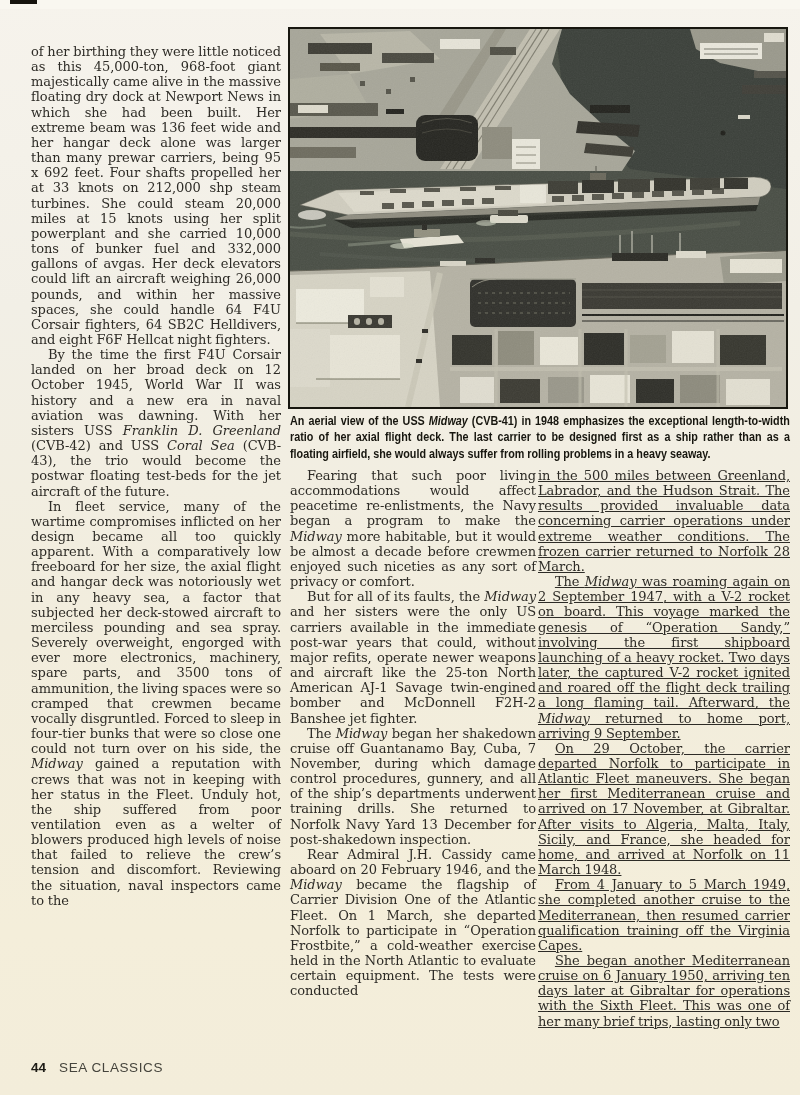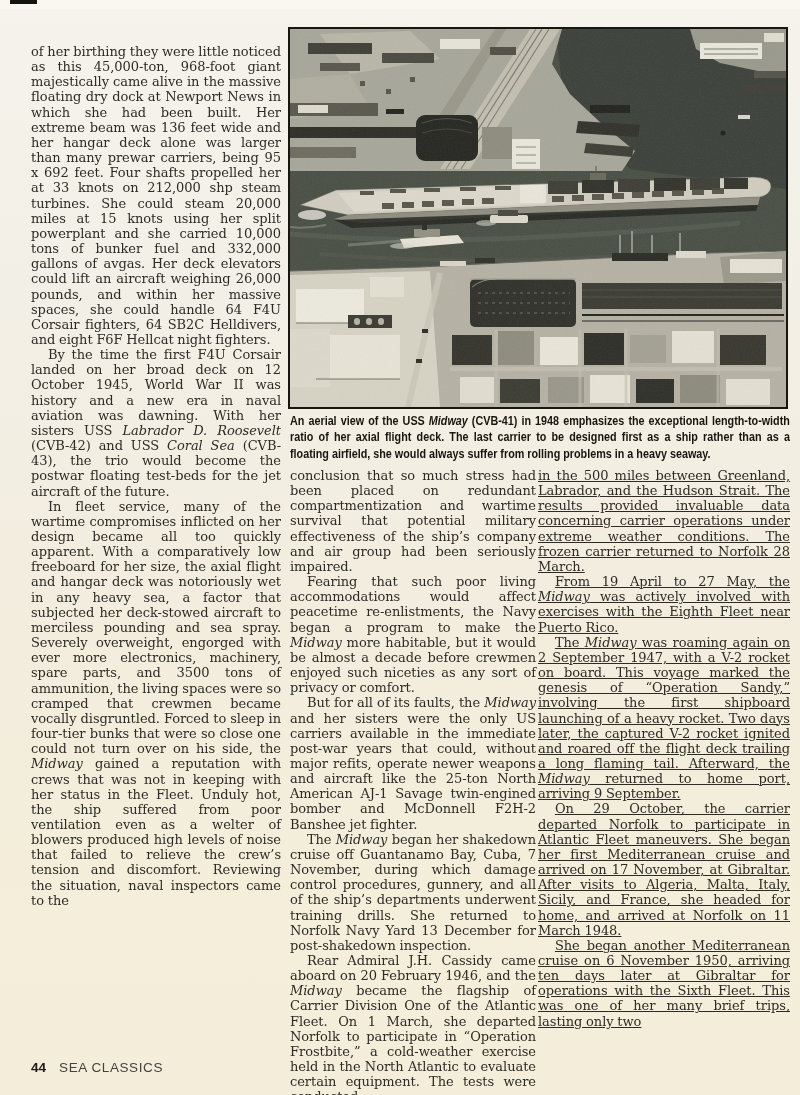--- a/index.html
+++ b/index.html
@@ -37,21 +37,21 @@
   .footer .mag{ letter-spacing:0.6px; }
 </style>
 </head>
 <body>
 
 <div class="page">
   <div class="corner-mark"></div>
 
   <div class="col" id="col1">
       <p class="">of her birthing they were little noticed as this 45,000-ton, 968-foot giant majestically came alive in the massive floating dry dock at Newport News in which she had been built. Her extreme beam was 136 feet wide and her hangar deck alone was larger than many prewar carriers, being 95 x 692 feet. Four shafts propelled her at 33 knots on 212,000 shp steam turbines. She could steam 20,000 miles at 15 knots using her split powerplant and she carried 10,000 tons of bunker fuel and 332,000 gallons of avgas. Her deck elevators could lift an aircraft weighing 26,000 pounds, and within her massive spaces, she could handle 64 F4U Corsair fighters, 64 SB2C Helldivers, and eight F6F Hellcat night fighters.</p>
-      <p class="ind">By the time the first F4U Corsair landed on her broad deck on 12 October 1945, World War II was history and a new era in naval aviation was dawning. With her sisters USS <i>Labrador D. Roosevelt</i> (CVB-42) and USS <i>Coral Sea</i> (CVB-43), the trio would become the postwar floating test-beds for the jet aircraft of the future.</p>
+      <p class="ind">By the time the first F4U Corsair landed on her broad deck on 12 October 1945, World War II was history and a new era in naval aviation was dawning. With her sisters USS <i>Franklin D. Greenland</i> (CVB-42) and USS <i>Coral Sea</i> (CVB-43), the trio would become the postwar floating test-beds for the jet aircraft of the future.</p>
       <p class="ind">In fleet service, many of the wartime compromises inflicted on her design became all too quickly apparent. With a comparatively low freeboard for her size, the axial flight and hangar deck was notoriously wet in any heavy sea, a factor that subjected her deck-stowed aircraft to merciless pounding and sea spray. Severely overweight, engorged with ever more electronics, machinery, spare parts, and 3500 tons of ammunition, the living spaces were so cramped that crewmen became vocally disgruntled. Forced to sleep in four-tier bunks that were so close one could not turn over on his side, the <i>Midway</i> gained a reputation with crews that was not in keeping with her status in the Fleet. Unduly hot, the ship suffered from poor ventilation even as a welter of blowers produced high levels of noise that failed to relieve the crew’s tension and discomfort. Reviewing the situation, naval inspectors came to the</p>
     </div>
 
   <div class="photo-frame">
     <svg width="496" height="378" viewBox="0 0 496 378">
       <defs>
         <filter id="grain" x="0" y="0" width="100%" height="100%">
           <feTurbulence type="fractalNoise" baseFrequency="0.85" numOctaves="2"></feTurbulence>
           <feColorMatrix type="saturate" values="0"></feColorMatrix>
         </filter>
@@ -224,30 +224,29 @@
       <path d="M336,300 V378" stroke="#c2bfae" stroke-width="3" opacity="0.6"></path>
       <path d="M428,300 V378" stroke="#c2bfae" stroke-width="3" opacity="0.6"></path>
 
       <rect width="496" height="378" filter="url(#grain)" opacity="0.09"></rect>
     </svg>
   </div>
 
   <div class="caption">An aerial view of the USS <i>Midway</i> (CVB-41) in 1948 emphasizes the exceptional length-to-width ratio of her axial flight deck. The last carrier to be designed first as a ship rather than as a floating airfield, she would always suffer from rolling problems in a heavy seaway.</div>
 
   <div class="col" id="col2">
-      <p class="">conclusion that so much stress had been placed on redundant compartmentization and wartime survival that potential military effectiveness of the ship’s company and air group had been seriously impaired.</p>
       <p class="ind">Fearing that such poor living accommodations would affect peacetime re-enlistments, the Navy began a program to make the <i>Midway</i> more habitable, but it would be almost a decade before crewmen enjoyed such niceties as any sort of privacy or comfort.</p>
       <p class="ind">But for all of its faults, the <i>Midway</i> and her sisters were the only US carriers available in the immediate post-war years that could, without major refits, operate newer weapons and aircraft like the 25-ton North American AJ-1 Savage twin-engined bomber and McDonnell F2H-2 Banshee jet fighter.</p>
       <p class="ind">The <i>Midway</i> began her shakedown cruise off Guantanamo Bay, Cuba, 7 November, during which damage control procedures, gunnery, and all of the ship’s departments underwent training drills. She returned to Norfolk Navy Yard 13 December for post-shakedown inspection.</p>
       <p class="ind">Rear Admiral J.H. Cassidy came aboard on 20 February 1946, and the <i>Midway</i> became the flagship of Carrier Division One of the Atlantic Fleet. On 1 March, she departed Norfolk to participate in “Operation Frostbite,” a cold-weather exercise held in the North Atlantic to evaluate certain equipment. The tests were conducted</p>
     </div>
   <div class="col" id="col3">
       <p class="">in the 500 miles between Greenland, Labrador, and the Hudson Strait. The results provided invaluable data concerning carrier operations under extreme weather conditions. The frozen carrier returned to Norfolk 28 March.</p>
-      <p class="ind">From 19 April to 27 May, the <i>Midway</i> was actively involved with exercises with the Eighth Fleet near Puerto Rico.</p>
       <p class="ind">The <i>Midway</i> was roaming again on 2 September 1947, with a V-2 rocket on board. This voyage marked the genesis of “Operation Sandy,” involving the first shipboard launching of a heavy rocket. Two days later, the captured V-2 rocket ignited and roared off the flight deck trailing a long flaming tail. Afterward, the <i>Midway</i> returned to home port, arriving 9 September.</p>
       <p class="ind">On 29 October, the carrier departed Norfolk to participate in Atlantic Fleet maneuvers. She began her first Mediterranean cruise and arrived on 17 November, at Gibraltar. After visits to Algeria, Malta, Italy, Sicily, and France, she headed for home, and arrived at Norfolk on 11 March 1948.</p>
-      <p class="ind">She began another Mediterranean cruise on 6 November 1950, arriving ten days later at Gibraltar for operations with the Sixth Fleet. This was one of her many brief trips, lasting only two</p>
+      <p class="ind">From 4 January to 5 March 1949, she completed another cruise to the Mediterranean, then resumed carrier qualification training off the Virginia Capes.</p>
+      <p class="ind">She began another Mediterranean cruise on 6 January 1950, arriving ten days later at Gibraltar for operations with the Sixth Fleet. This was one of her many brief trips, lasting only two</p>
     </div>
 
   <div class="footer">
     <span class="pagenum">44</span><span class="mag">SEA CLASSICS</span>
   </div>
 </div>
 
 </body></html>

